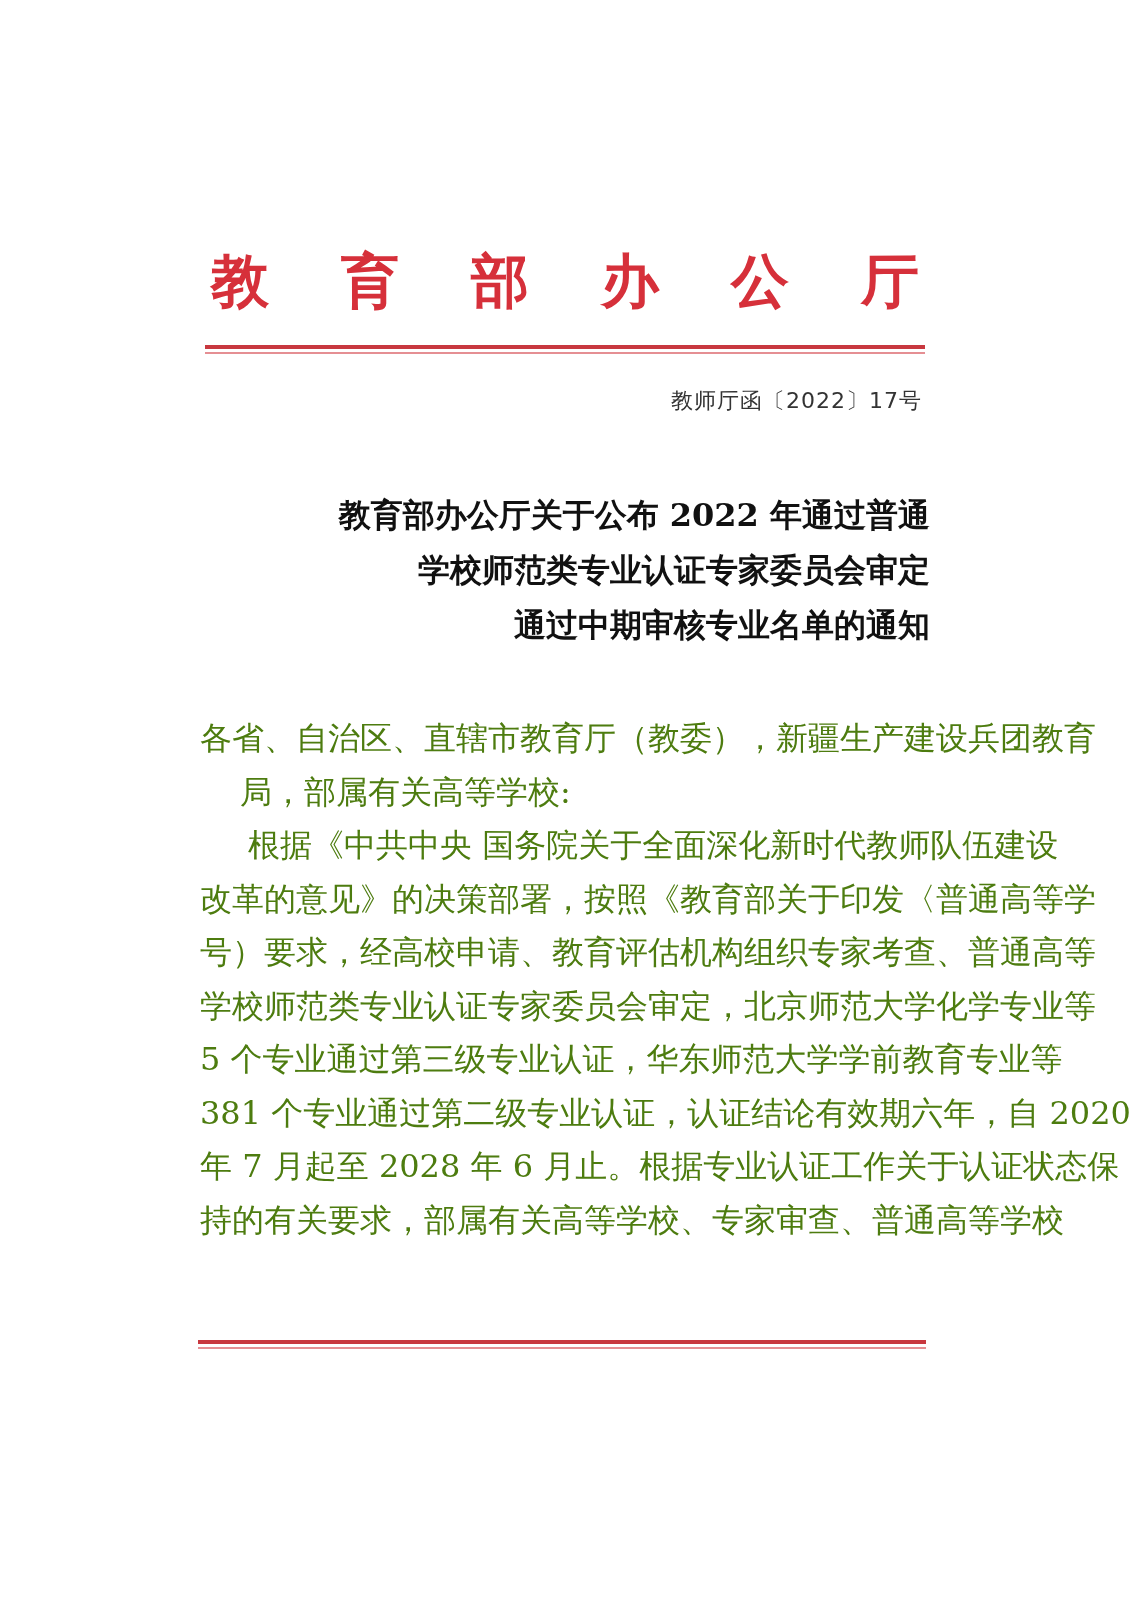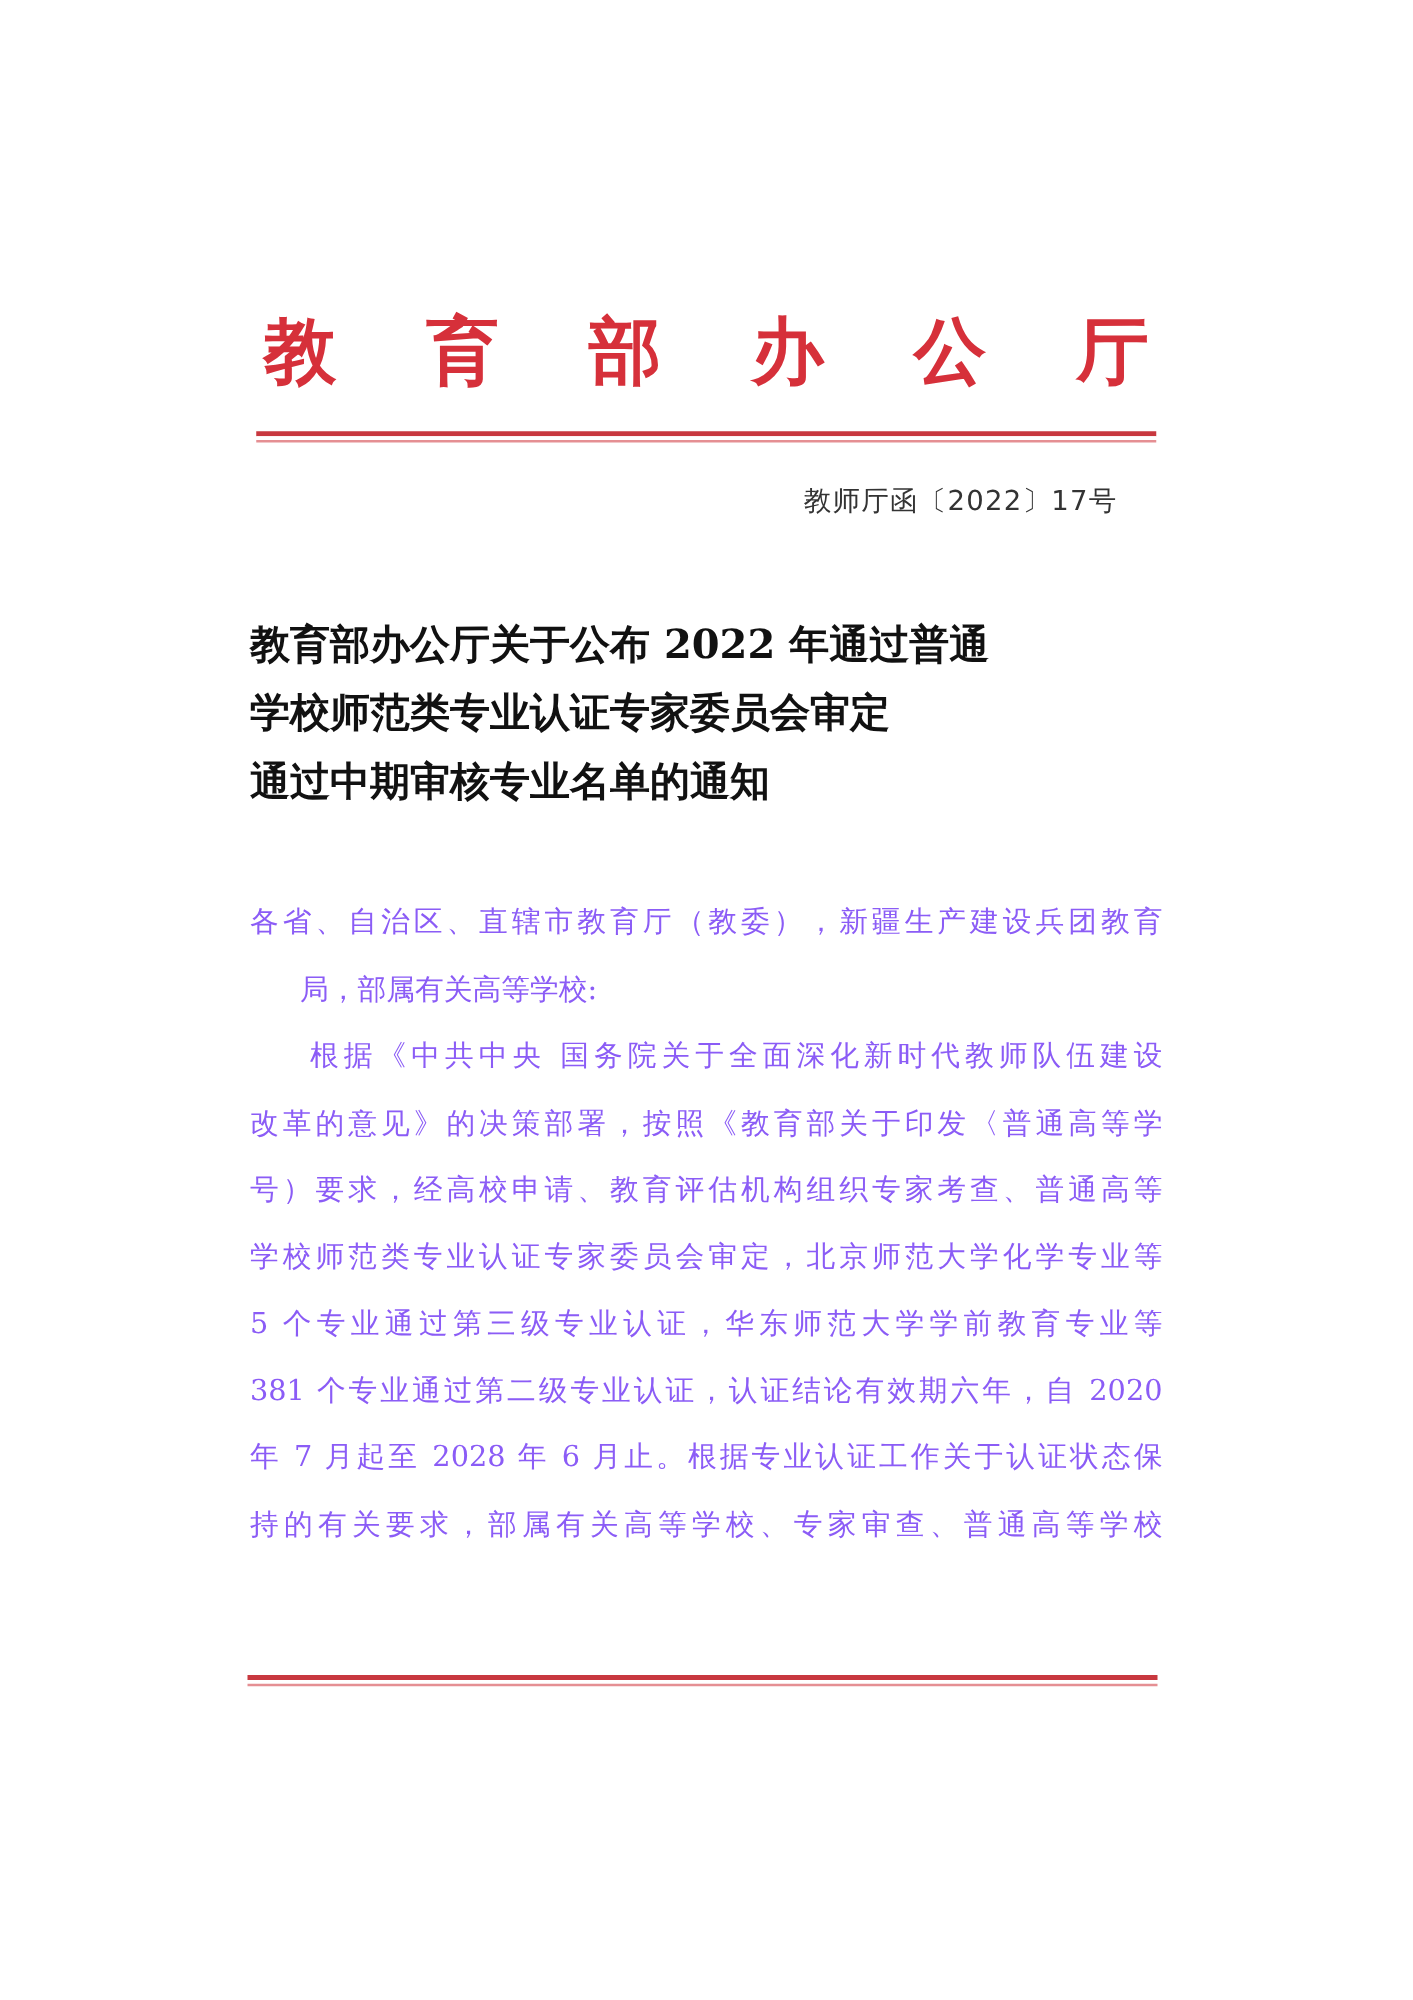--- a/index.html
+++ b/index.html
@@ -34,45 +34,45 @@
   }
   .rule-bottom {
     position: absolute; left: 198px; top: 1340px; width: 728px;
   }
   .rule-thick { height: 4px; background: #c8383f; }
   .rule-gap { height: 3px; background: #ffffff; }
   .rule-thin { height: 2px; background: #e58f93; }
 
   .doc-number {
     position: absolute;
-    left: 604px; top: 386px; width: 290px;
+    left: 632px; top: 386px; width: 290px;
     text-align: right;
     font-family: "DejaVu Sans", sans-serif;
     font-size: 22px;
     color: #333;
     letter-spacing: 1px;
   }
 
   .title {
     position: absolute;
     left: 200px; top: 488px; width: 730px;
-    text-align: left;
+    text-align: right;
     font-family: "DejaVu Serif", serif;
     font-weight: bold;
     font-size: 32px;
     color: #111;
   }
   .title div { height: 55px; line-height: 55px; }
 
   .body {
     position: absolute;
     left: 200px; top: 712px; width: 730px;
     font-family: "DejaVu Serif", serif;
-    font-size: 23px;
-    color: #8b5cf6;
+    font-size: 32px;
+    color: #4d7c0f;
   }
   .body .line {
     height: 53.5px; line-height: 53.5px;
     white-space: nowrap;
     text-align: justify;
     text-align-last: justify;
   }
   .body .line.last { text-align-last: left; margin-left: 40px; }
   .body .line.indent { padding-left: 48px; }
 </style>

